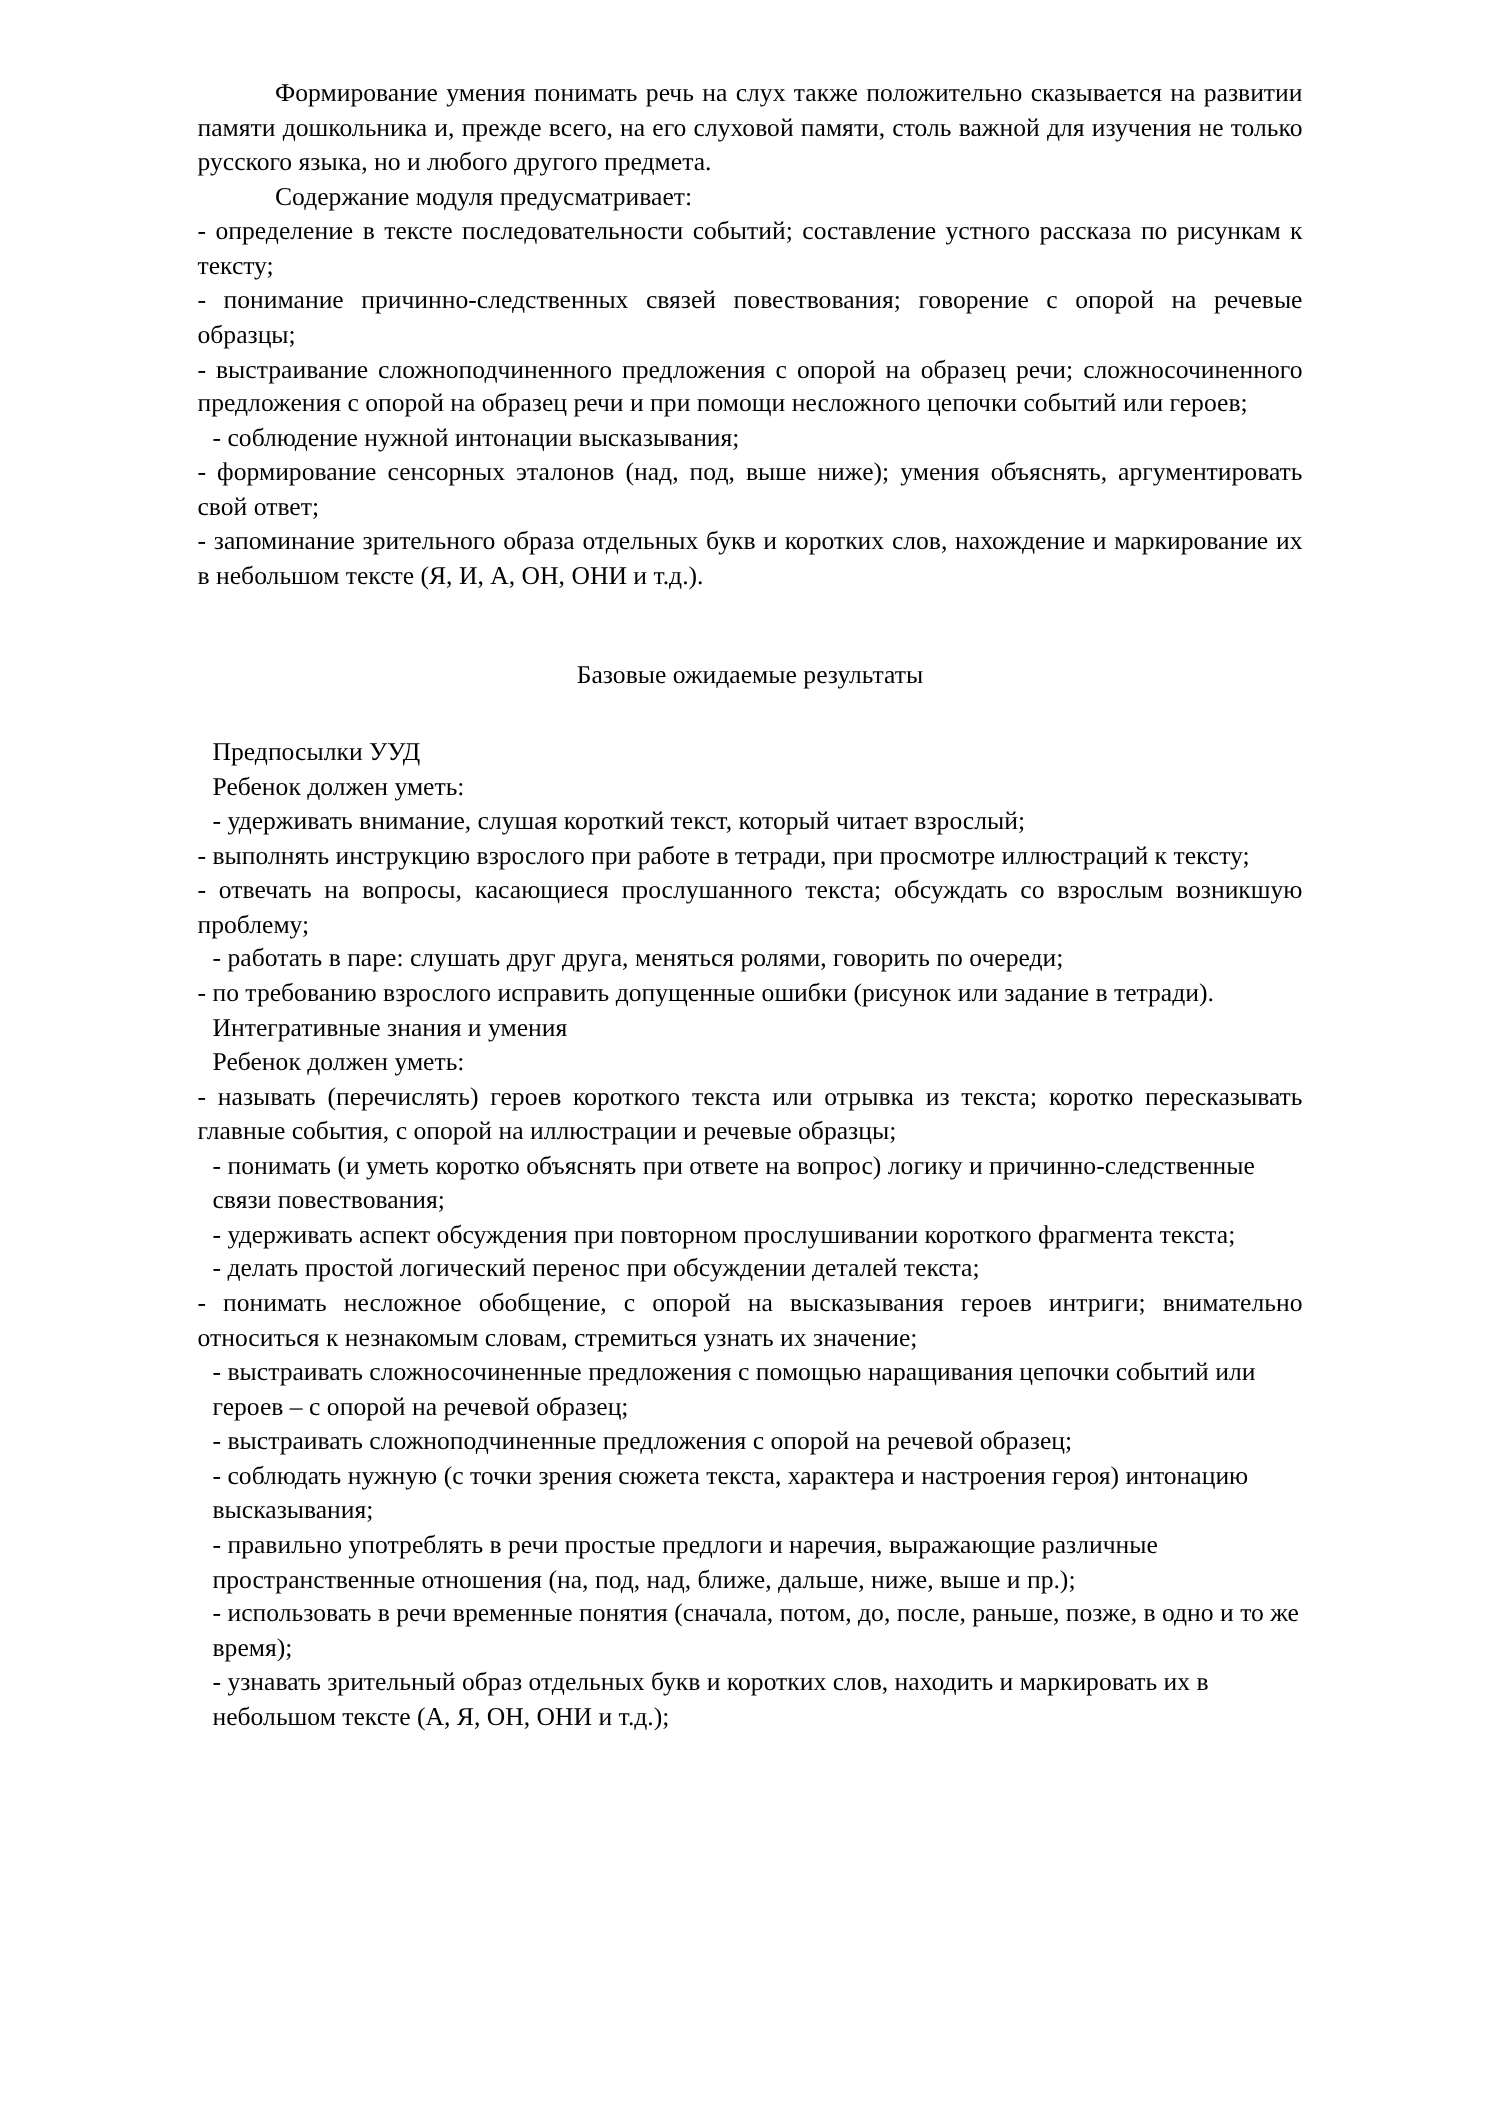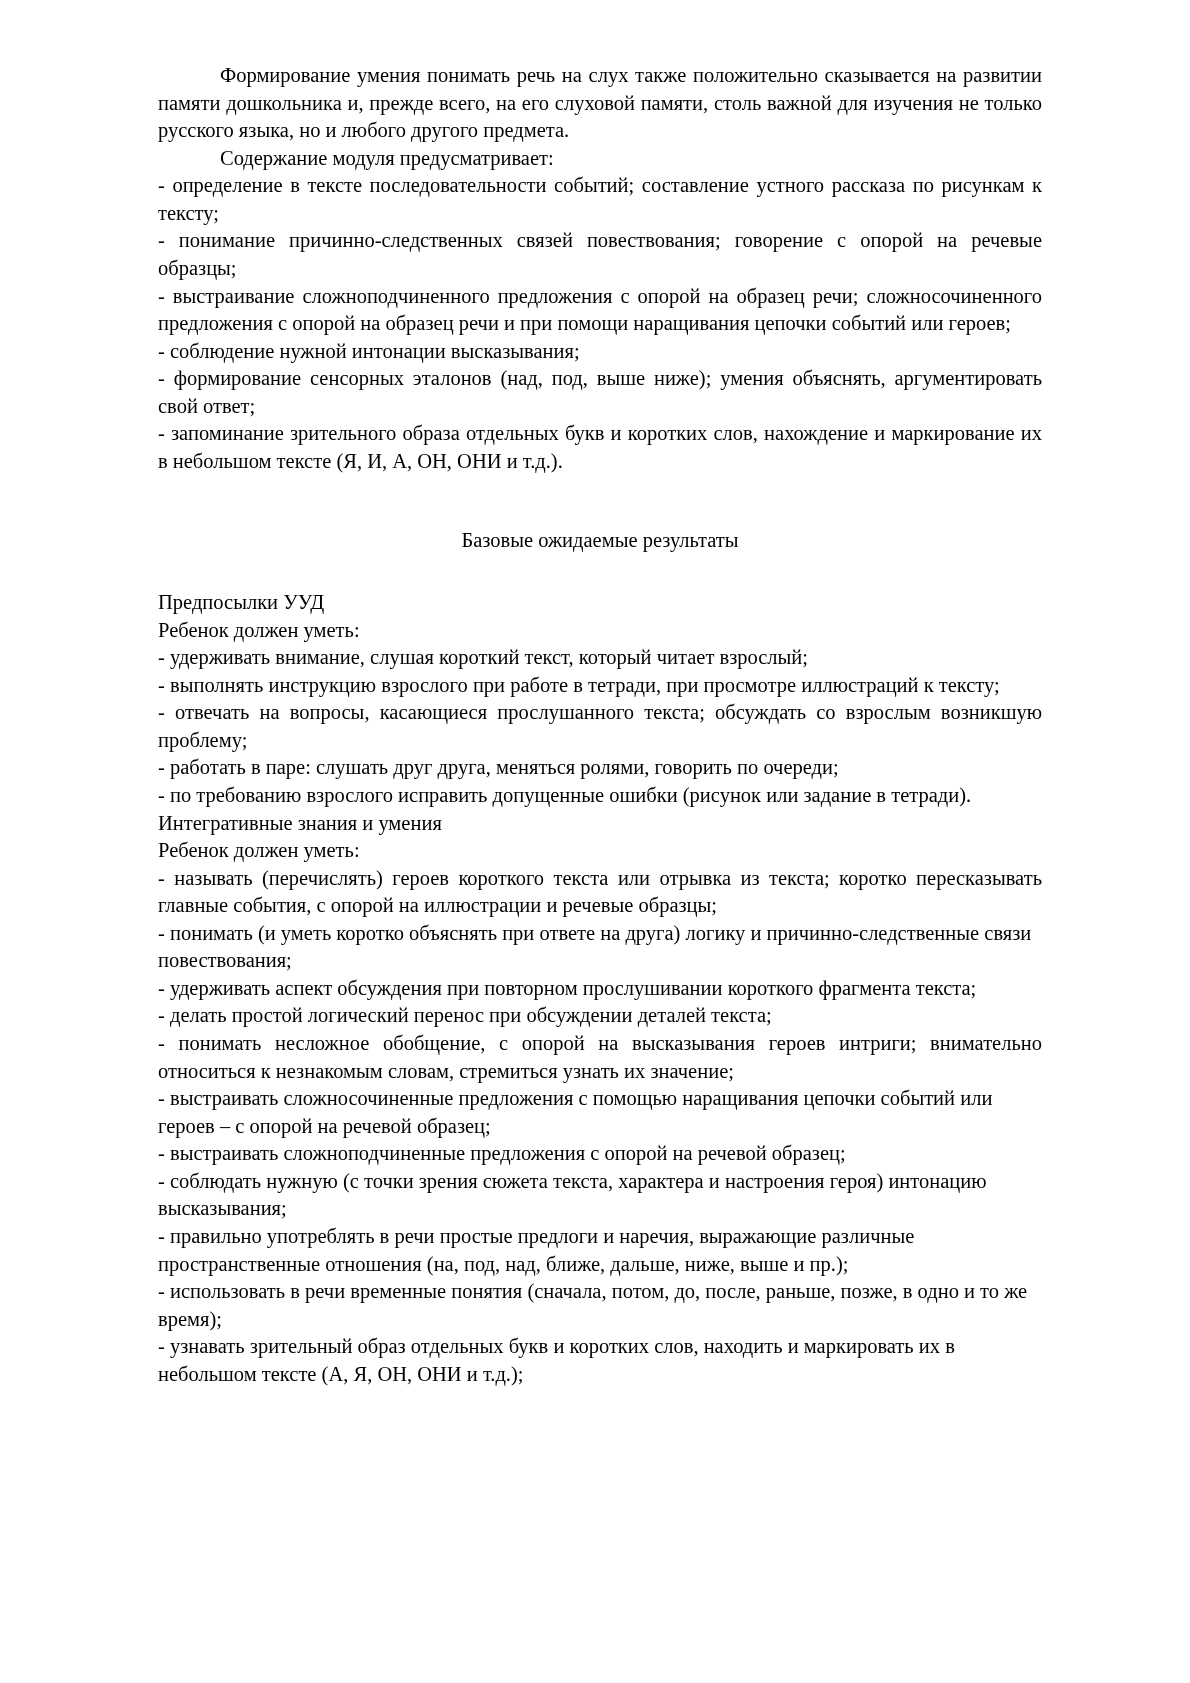--- a/index.html
+++ b/index.html
@@ -44,34 +44,35 @@
     font-size: 20.5px;
   }
   .spacer-lg {
     height: 52px;
   }
   .spacer-md {
     height: 34px;
   }
   .flat {
     text-align: left;
+    margin-left: 12px;
   }
 </style>
 </head>
 <body>
 
 <div class="page">
   <div class="doc-body">
 
     <p class="para indent">Формирование  умения понимать речь на слух также положительно сказывается на развитии памяти дошкольника и, прежде всего, на его слуховой памяти, столь важной для изучения не только русского языка, но и любого другого предмета.</p>
     <p class="para indent">Содержание модуля предусматривает:</p>
 
     <p class="para noindent">- определение в тексте последовательности событий; составление устного рассказа по рисункам к тексту;</p>
     <p class="para noindent">- понимание причинно-следственных связей повествования; говорение с опорой на речевые образцы;</p>
-    <p class="para noindent">- выстраивание сложноподчиненного предложения с опорой на образец речи; сложносочиненного предложения с опорой на образец речи и при помощи наращивания цепочки событий или героев;</p>
+    <p class="para noindent">- выстраивание сложноподчиненного предложения с опорой на образец речи; сложносочиненного предложения с опорой на образец речи и при помощи несложного цепочки событий или героев;</p>
     <p class="para noindent flat">- соблюдение нужной интонации высказывания;</p>
     <p class="para noindent">- формирование сенсорных эталонов (над, под, выше ниже); умения объяснять, аргументировать свой ответ;</p>
     <p class="para noindent">- запоминание зрительного образа отдельных букв и коротких слов, нахождение и маркирование их в небольшом тексте (Я, И, А, ОН, ОНИ и т.д.).</p>
 
     <div class="spacer-lg"></div>
 
     <p class="heading-center">Базовые ожидаемые результаты</p>
 
     <div class="spacer-md"></div>
 
@@ -81,21 +82,21 @@
     <p class="para noindent flat">- удерживать внимание, слушая короткий текст, который читает взрослый;</p>
     <p class="para noindent">- выполнять инструкцию взрослого при работе в тетради, при просмотре иллюстраций к тексту;</p>
     <p class="para noindent">- отвечать на вопросы, касающиеся прослушанного текста; обсуждать со взрослым возникшую проблему;</p>
     <p class="para noindent flat">- работать в паре: слушать друг друга, меняться ролями, говорить по очереди;</p>
     <p class="para noindent">- по требованию взрослого исправить допущенные ошибки (рисунок или задание в тетради).</p>
 
     <p class="para noindent flat">Интегративные знания и умения</p>
     <p class="para noindent flat">Ребенок должен уметь:</p>
 
     <p class="para noindent">- называть (перечислять) героев короткого текста или отрывка из текста; коротко пересказывать главные события, с опорой на иллюстрации и речевые образцы;</p>
-    <p class="para noindent flat">- понимать (и уметь коротко объяснять при ответе на друга) логику и причинно-следственные связи повествования;</p>
+    <p class="para noindent flat">- понимать (и уметь коротко объяснять при ответе на вопрос) логику и причинно-следственные связи повествования;</p>
     <p class="para noindent flat">- удерживать аспект обсуждения при повторном прослушивании короткого фрагмента текста;</p>
     <p class="para noindent flat">- делать простой логический перенос при обсуждении деталей текста;</p>
     <p class="para noindent">- понимать несложное обобщение, с опорой на высказывания героев интриги; внимательно относиться к незнакомым словам, стремиться узнать их значение;</p>
     <p class="para noindent flat">- выстраивать сложносочиненные предложения с помощью наращивания цепочки событий или героев – с опорой на речевой образец;</p>
     <p class="para noindent flat">- выстраивать сложноподчиненные предложения с опорой на речевой образец;</p>
     <p class="para noindent flat">- соблюдать нужную (с точки зрения сюжета текста, характера и настроения героя) интонацию высказывания;</p>
     <p class="para noindent flat">- правильно употреблять в речи простые предлоги и наречия,  выражающие различные пространственные отношения (на, под, над, ближе, дальше, ниже, выше и пр.);</p>
     <p class="para noindent flat">- использовать в речи временные понятия (сначала, потом, до, после, раньше, позже, в одно и то же время);</p>
     <p class="para noindent flat">- узнавать зрительный образ отдельных букв и коротких слов, находить и маркировать их в небольшом тексте (А, Я, ОН, ОНИ и т.д.);</p>
 

